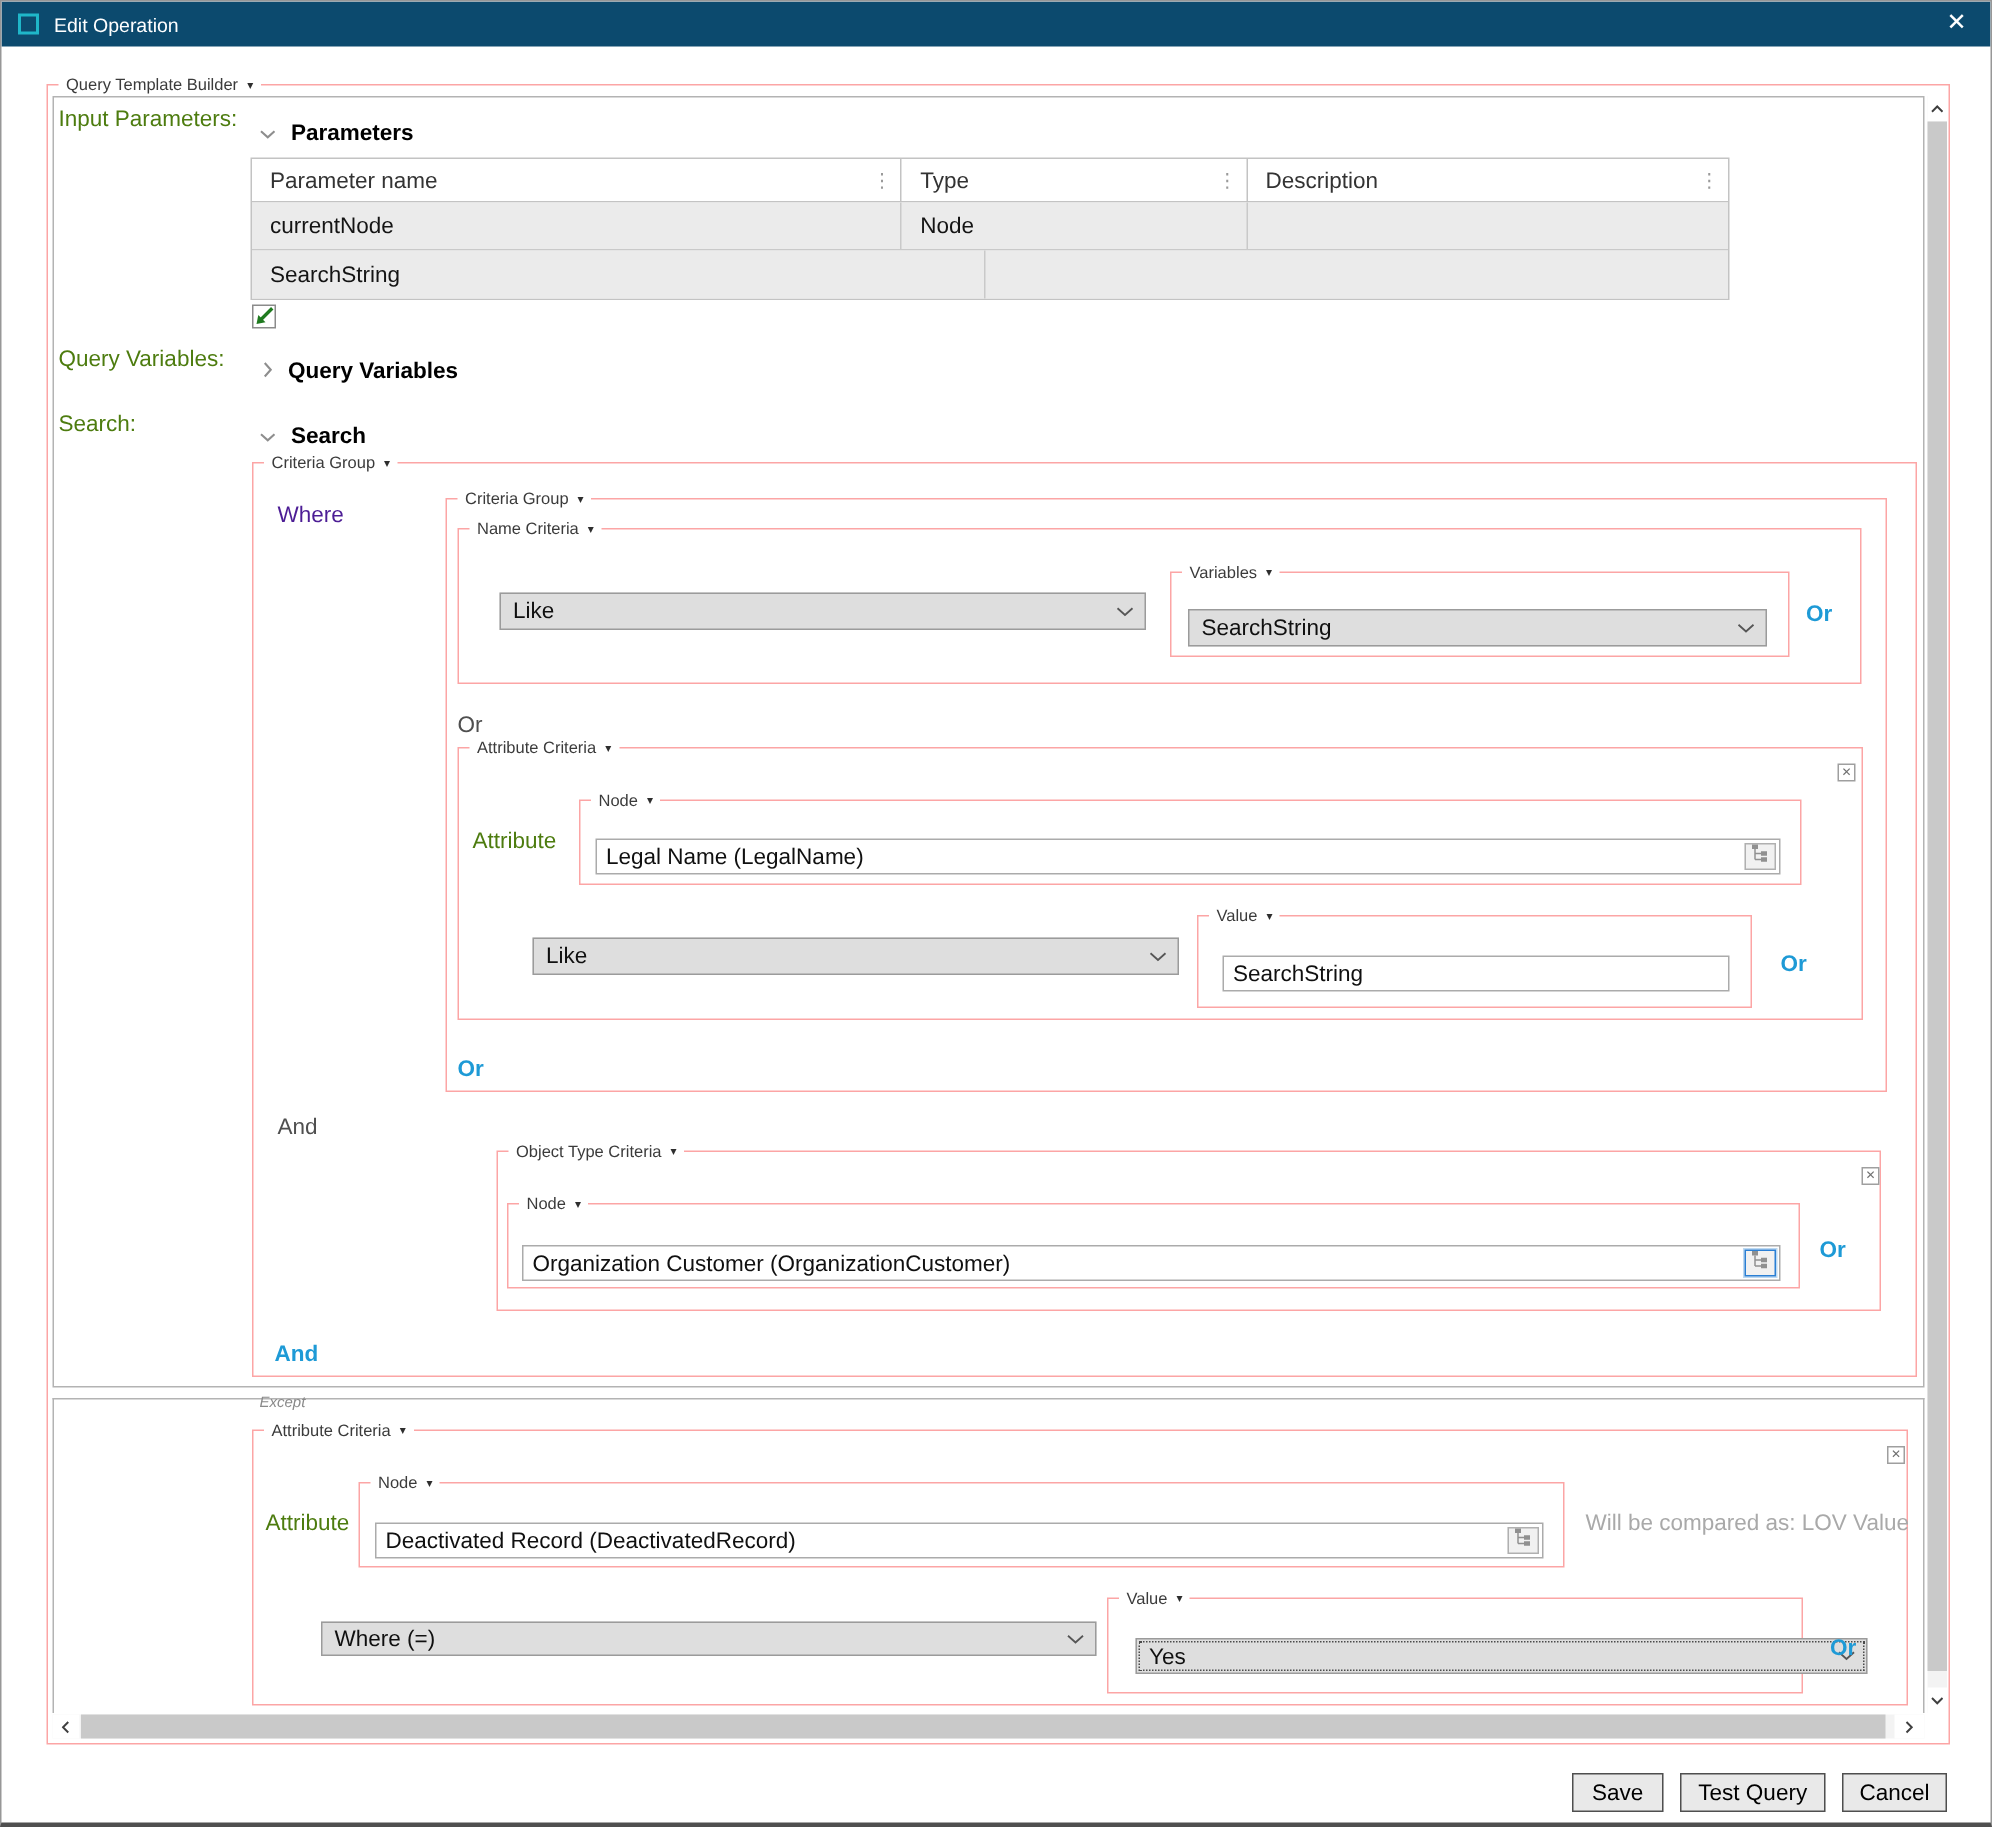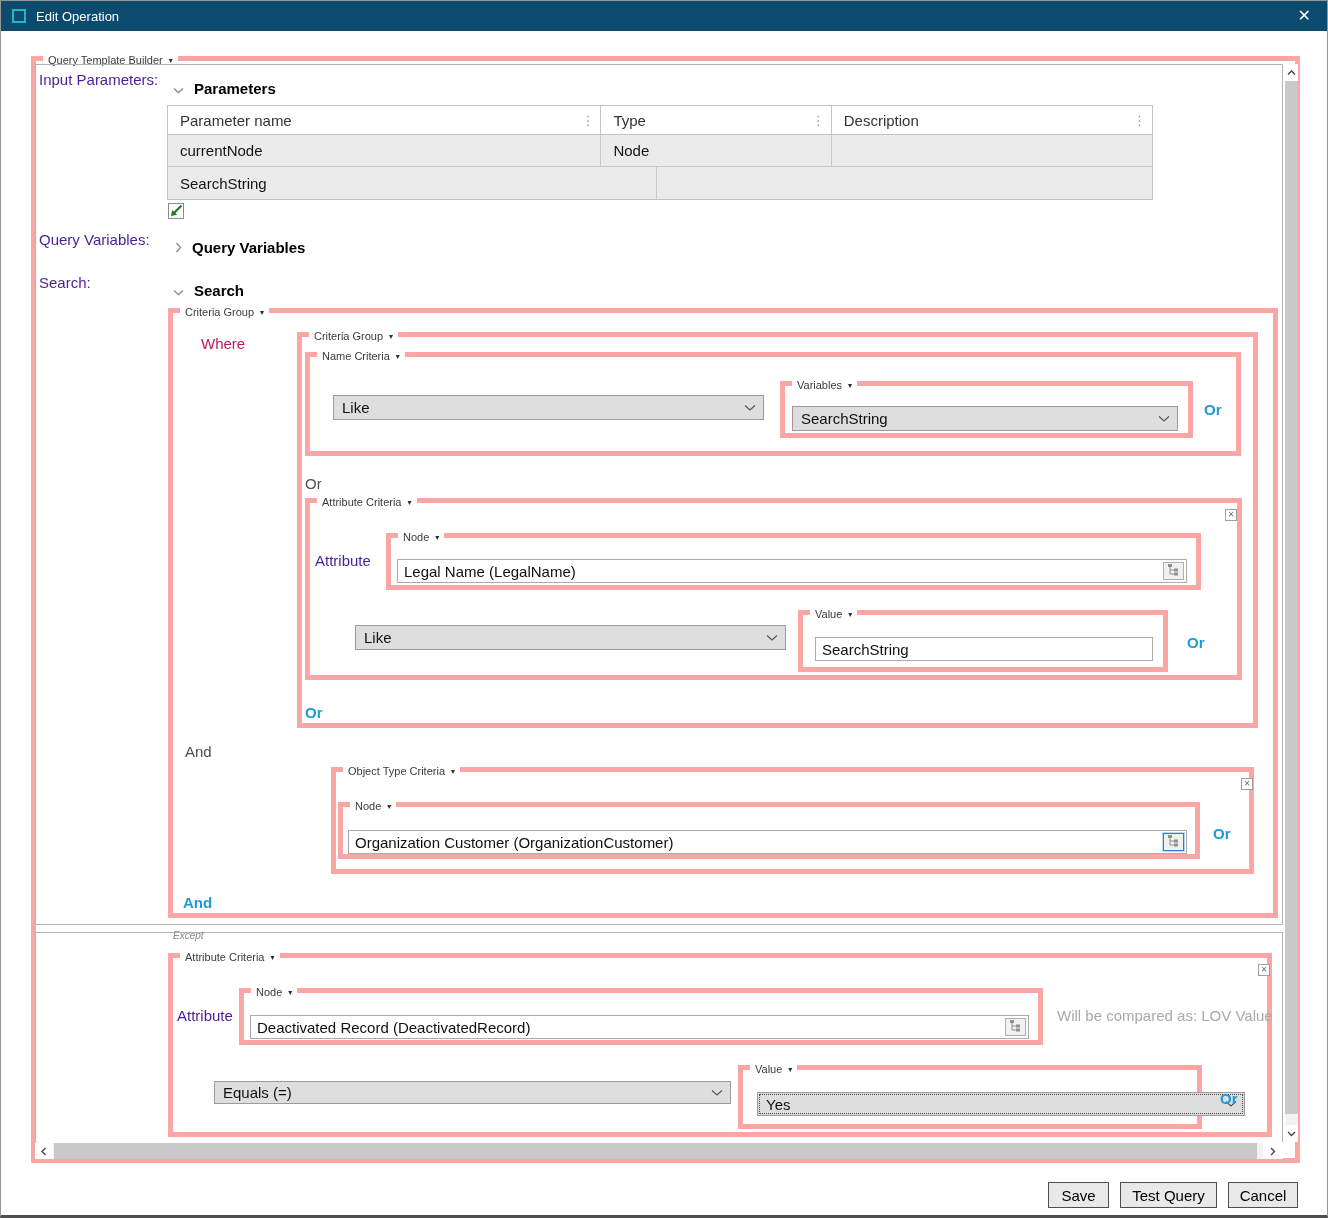--- a/index.html
+++ b/index.html
@@ -4,24 +4,24 @@
 <style>
   *{box-sizing:border-box;margin:0;padding:0}
   html,body{background:#d6d6d6}
   body{font-family:"Liberation Sans",sans-serif}
   .canvas{position:relative;width:1328px;height:1218px;background:#fff;border:1px solid #979797;border-bottom:3px solid #4f4f4f;overflow:hidden}
   .titlebar{position:absolute;left:0;top:0;width:100%;height:30px;background:#0c4a6e;display:flex;align-items:center}
   .app-icon{width:14px;height:14px;border:2px solid #1fb6c9;margin:0 10px 0 11px}
   .title-text{color:#fff;font-size:13px}
   .close-btn{margin-left:auto;margin-right:16px;color:#fff;font-size:16px;cursor:pointer;line-height:1}
   .abs{position:absolute}
-  .grp{position:absolute;border:5px solid #fca5a5;background:transparent}
+  .grp{position:absolute;border:1px solid #fca5a5;background:transparent}
   .legend{position:absolute;top:-8px;left:7px;background:#fff;padding:0 5px;font-size:11px;line-height:15px;color:#3b3b3b;white-space:nowrap;cursor:pointer}
   .legend .tri{font-size:8px;color:#2e2e2e;margin-left:6px;vertical-align:1px}
-  .lbl{position:absolute;font-size:15px;color:#4c1d95}
+  .lbl{position:absolute;font-size:15px;color:#4d7c0f}
   .sec-hdr{position:absolute;display:flex;align-items:center;gap:10px;font-size:15px;font-weight:bold;color:#000;cursor:pointer}
   .tbl{position:absolute;border:1px solid #c3c3c3;background:#fff}
   .tbl-header{display:flex;height:29px;background:#fff;border-bottom:1px solid #c3c3c3}
   .tbl-col{position:relative;display:flex;align-items:center;padding-left:12px;font-size:15px;color:#333;border-right:1px solid #c3c3c3}
   .tbl-col:last-child{border-right:none}
   .col-menu{position:absolute;right:6px;top:50%;transform:translateY(-50%);color:#9a9a9a;font-size:13px;cursor:pointer;line-height:1}
   .tbl-row{display:flex;height:32px;background:#ebebeb;border-bottom:1px solid #c9c9c9}
   .tbl-row:last-child{border-bottom:none}
   .tbl-cell{display:flex;align-items:center;padding-left:12px;font-size:15px;color:#141414;border-right:1px solid #c9c9c9}
   .tbl-cell:last-child{border-right:none}
@@ -115,21 +115,21 @@
   <div class="sec-hdr" style="left:172px;top:281px">
     <span><svg width="11" height="7" viewBox="0 0 11 7">
           <polyline points="1,1.5 5.5,5.5 10,1.5" fill="none" stroke="#8e8e8e" stroke-width="1.4"></polyline>
         </svg></span>
     <span>Search</span>
   </div>
 
   <div class="grp" style="left:167px;top:307px;width:1110px;height:610px">
     <div class="legend"><span>Criteria Group</span><span class="tri">▾</span></div>
   </div>
-  <div class="lbl" style="left:200px;top:334px;color:#be185d">Where</div>
+  <div class="lbl" style="left:184px;top:334px;color:#4c1d95">Where</div>
 
   <div class="grp" style="left:296px;top:331px;width:961px;height:396px">
     <div class="legend"><span>Criteria Group</span><span class="tri">▾</span></div>
   </div>
 
   <div class="grp" style="left:304px;top:351px;width:936px;height:104px">
     <div class="legend"><span>Name Criteria</span><span class="tri">▾</span></div>
   </div>
   <div class="sel" style="left:332px;top:394px;width:431px;height:25px">
     <span>Like</span>
@@ -231,21 +231,21 @@
   <div class="tree-btn" style="left:1004px;top:1017px">
     <span><svg width="13" height="13" viewBox="0 0 13 13">
           <rect x="1" y="1" width="4" height="3" fill="#909090"></rect>
           <path d="M3 4 L3 11 M3 7 L7 7 M3 11 L7 11" stroke="#909090" fill="none" stroke-width="1"></path>
           <rect x="7" y="5.5" width="4" height="3" fill="#909090"></rect>
           <rect x="7" y="9.5" width="4" height="3" fill="#909090"></rect>
         </svg></span>
   </div>
   <div class="note" style="left:1056px;top:1006px">Will be compared as: LOV Value</div>
   <div class="sel" style="left:213px;top:1080px;width:517px;height:23px">
-    <span>Equals (=)</span>
+    <span>Where (=)</span>
     <span class="sel-chev">
         <svg width="12" height="7" viewBox="0 0 12 7">
           <polyline points="1,1 6,5.5 11,1" fill="none" stroke="#565656" stroke-width="1.2"></polyline>
         </svg>
       </span>
   </div>
   <div class="grp" style="left:737px;top:1064px;width:464px;height:64px">
     <div class="legend"><span>Value</span><span class="tri">▾</span></div>
   </div>
   <div class="sel focus-dotted" style="left:756px;top:1091px;width:488px;height:24px">

